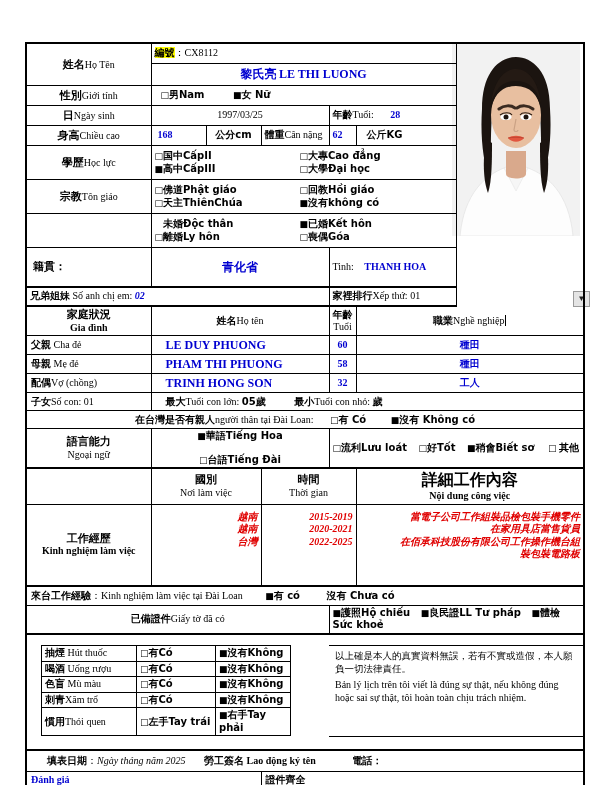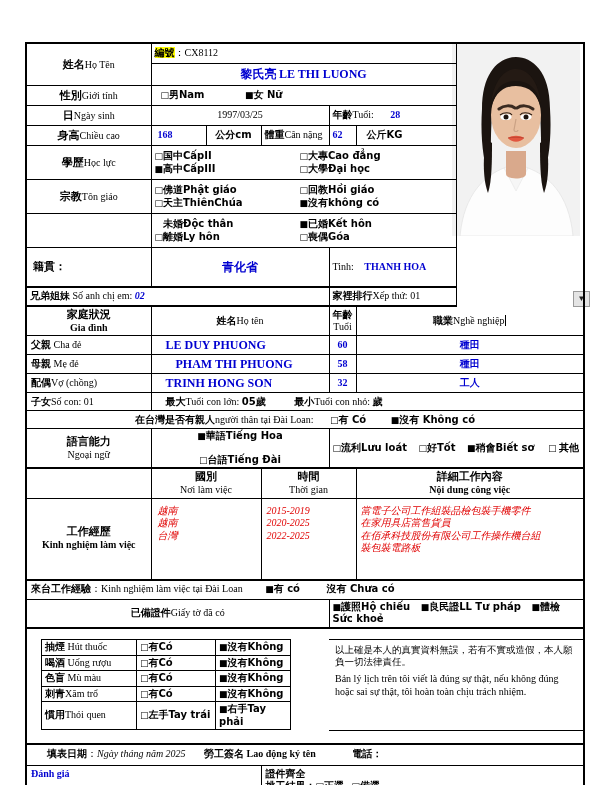--- a/index.html
+++ b/index.html
@@ -23,21 +23,21 @@
     vertical-align:middle;
     font-size:10px;
     line-height:1.25;
   }
   .cn{font-family:"DejaVu Sans","Liberation Sans",sans-serif;font-weight:bold;}
   .vn{font-family:"Liberation Serif","DejaVu Serif",serif;font-weight:normal;}
   .lbl{text-align:center;font-size:11px;}
   .lbl .cn{font-size:11px;}
   .lbl .vn{font-size:10px;}
   .blue{color:#0000d0;font-weight:bold;}
-  .red{color:#e00000;font-weight:normal;font-style:italic;}
+  .red{color:#e00000;font-weight:bold;font-style:italic;text-align:right;}
   .hl{background:#ffff00;}
   .ctr{text-align:center;}
   .lft{text-align:left;}
   .big{font-size:12px;}
   .thickt{border-top:2px solid #000 !important;}
   .thickb{border-bottom:2px solid #000 !important;}
   .nobord{border:none !important;}
   .photo{
     position:absolute;left:452px;top:43px;width:128px;height:193px;
     overflow:hidden;background:#f4f4f4;
@@ -129,21 +129,21 @@
     </tr>
 
     <tr>
       <td class="lbl">
         <span class="cn">性別</span><span class="vn">Giới tính</span>
       </td>
       <td colspan="5" class="lft" style="height:17px">
         <span style="display:inline-block;width:56px;text-align:center">
           <span class="chk">□</span><span class="cn">男Nam</span>
         </span>
-        <span style="display:inline-block;margin-left:32px">
+        <span style="display:inline-block;margin-left:20px">
           <span class="chk">■</span><span class="cn">女 Nữ</span>
         </span>
       </td>
     </tr>
 
     <tr>
       <td class="lbl">
         <span class="cn">日</span><span class="vn">Ngày sinh</span>
       </td>
       <td colspan="3" class="ctr" style="height:17px">1997/03/25</td>
@@ -268,21 +268,21 @@
       </td>
       <td class="ctr blue">60</td>
       <td colspan="2" class="ctr">
         <span class="cn blue">種田</span>
       </td>
     </tr>
     <tr>
       <td class="lft" style="height:16px;padding-left:4px">
         <span class="cn">母親</span> <span class="vn">Mẹ đẻ</span>
       </td>
-      <td colspan="3" class="lft" style="padding-left:24px">
+      <td colspan="3" class="lft" style="padding-left:14px">
         <span class="vn blue big">PHAM THI PHUONG</span>
       </td>
       <td class="ctr blue">58</td>
       <td colspan="2" class="ctr">
         <span class="cn blue">種田</span>
       </td>
     </tr>
     <tr>
       <td class="lft" style="height:16px;padding-left:4px">
         <span class="cn">配偶</span><span class="vn">Vợ (chồng)</span>
@@ -338,38 +338,38 @@
       <td class="lbl thickt" style="height:25px">&nbsp;</td>
       <td colspan="2" class="ctr thickt">
         <span class="cn" style="font-size:11px">國別</span><br>
         <span class="vn">Nơi làm việc</span>
       </td>
       <td colspan="2" class="ctr thickt">
         <span class="cn" style="font-size:11px">時間</span><br>
         <span class="vn">Thời gian</span>
       </td>
       <td colspan="2" class="ctr thickt">
-        <span class="cn" style="font-size:11px">詳細工作內容</span><br>
+        <span class="cn" style="font-size:16px">詳細工作內容</span><br>
         <span class="vn" style="font-weight:bold">Nội dung công việc</span>
       </td>
     </tr>
 
     <tr>
       <td class="lbl" style="height:78px;vertical-align:middle">
         <span class="cn" style="font-size:11px">工作經歷</span><br>
         <span class="vn" style="font-weight:bold">Kinh nghiệm làm việc</span>
       </td>
       <td colspan="2" class="lft" style="vertical-align:top;padding-top:6px;padding-left:6px">
         <div class="cn red">越南</div>
         <div class="cn red">越南</div>
         <div class="cn red">台灣</div>
       </td>
       <td colspan="2" class="lft" style="vertical-align:top;padding-top:6px;padding-left:5px">
         <div class="vn red">2015-2019</div>
-        <div class="vn red">2020-2025</div>
+        <div class="vn red">2020-2021</div>
         <div class="vn red">2022-2025</div>
       </td>
       <td colspan="2" class="lft" style="vertical-align:top;padding-top:6px;padding-left:4px">
         <div class="cn red" style="font-size:10px">當電子公司工作組裝品檢包裝手機零件</div>
         <div class="cn red" style="font-size:10px">在家用具店當售貨員</div>
         <div class="cn red" style="font-size:10px">在佰承科技股份有限公司工作操作機台組</div>
         <div class="cn red" style="font-size:10px">裝包裝電路板</div>
       </td>
     </tr>
 

